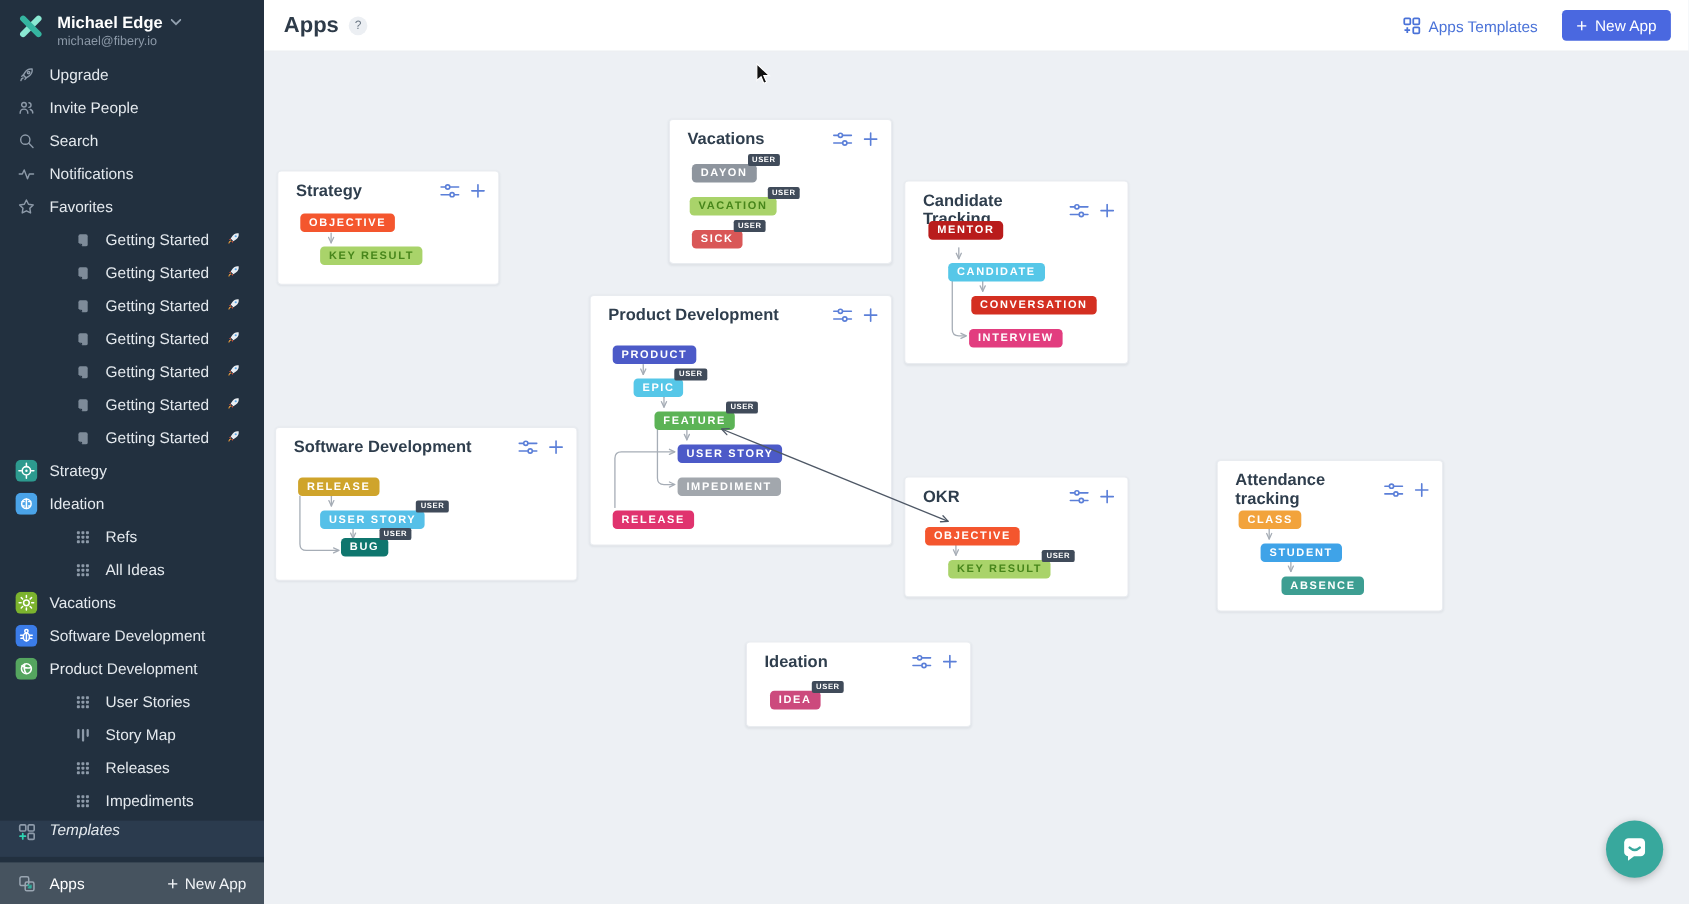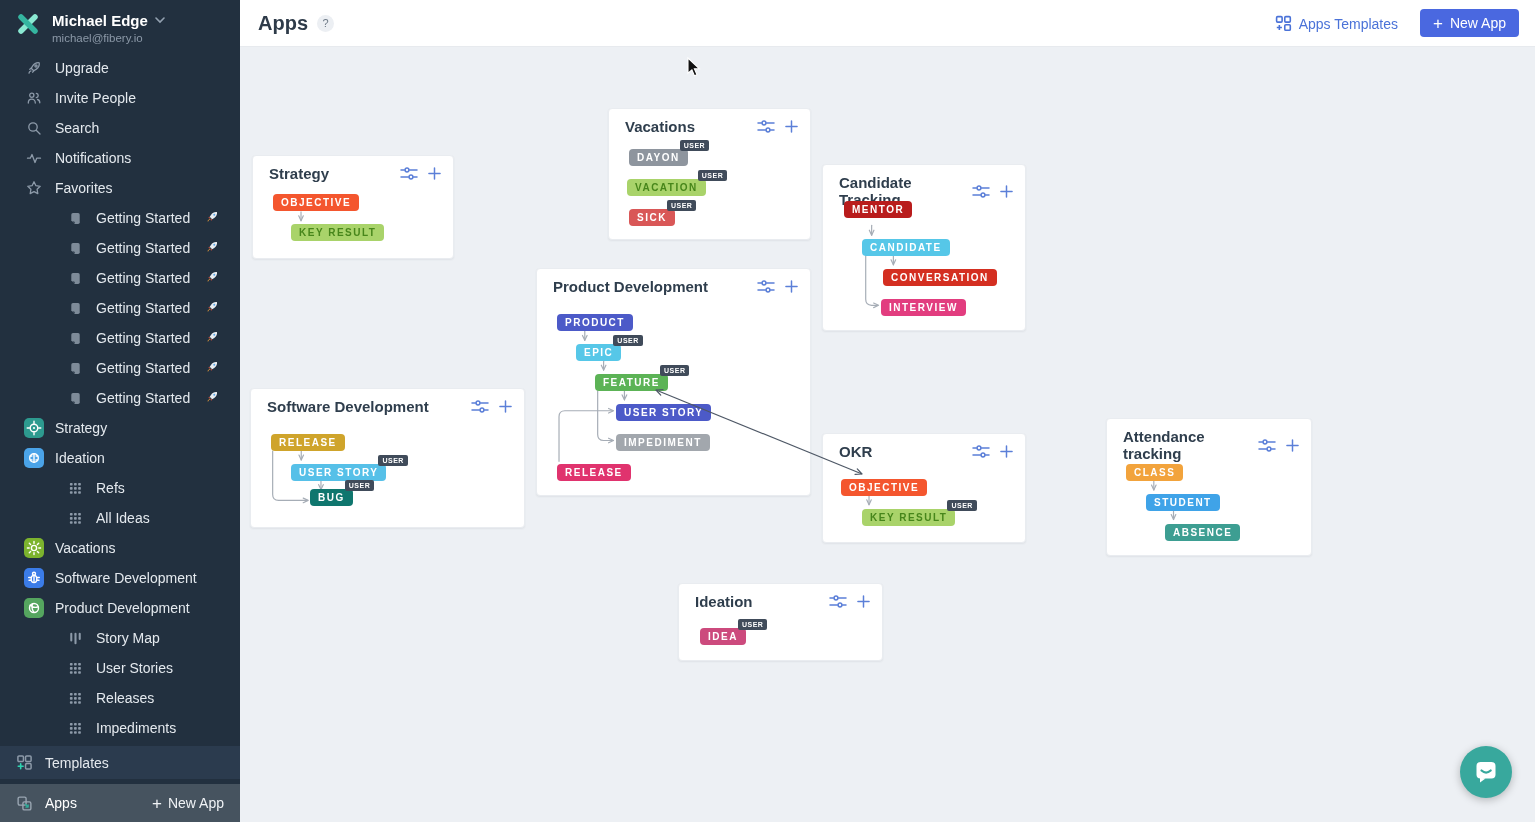--- a/index.html
+++ b/index.html
@@ -8,26 +8,26 @@
 
   
   .sidebar { position:absolute; left:0; top:0; width:240px; height:822px;
     background:#22303f; z-index:10; }
   .ws { display:flex; gap:10px; padding:10px 12px 8px 14px; align-items:flex-start; cursor:pointer;}
   .ws-name-row { display:flex; align-items:center; gap:7px; color:#fff;
     font-size:15px; font-weight:700; padding-top:2px;}
   .ws-email { color:#8c99a8; font-size:11.5px; margin-top:3px; }
   .nav { position:absolute; left:0; top:53px; right:0; }
   .nav-item { height:30px; display:flex; align-items:center; gap:11px;
-    padding-left:24px; font-size:14px; color:#e4e9ee; cursor:pointer; }
+    padding-left:14px; font-size:14px; color:#e4e9ee; cursor:pointer; }
   .nav-item.indent { padding-left:65px; }
   .s-icon { width:20px; height:20px; display:flex; align-items:center; justify-content:center; flex:0 0 20px;}
   .row-templates { position:absolute; left:0; right:0; top:746px; height:33px;
-    background:#2b3b4e; display:flex; align-items:center; gap:11px; padding-left:14px;
-    font-size:14px; color:#e4e9ee; cursor:pointer; }
+    background:#2b3b4e; display:flex; align-items:flex-start; gap:11px; padding-left:14px;
+    font-size:14px; color:#e4e9ee; cursor:pointer;font-style:italic; }
   .row-apps { position:absolute; left:0; right:0; bottom:0; height:38px;
     background:#46535f; display:flex; align-items:center; gap:11px; padding:0 16px 0 14px;
     font-size:14px; color:#fff; cursor:pointer; }
   .row-apps .grow { flex:1; }
   .side-new-app { color:#f0f3f6; font-size:14px; display:flex; align-items:center; gap:6px; }
   .plus-ch { font-size:17px; font-weight:400; line-height:1; }
 
   
   .topbar { position:absolute; left:240px; right:0; top:0; height:47px; background:#fff;
     border-bottom:1px solid #e7eaee; display:flex; align-items:center; padding:0 16px 0 18px; z-index:5;}
@@ -328,41 +328,41 @@
             <g fill="none" stroke="#fff" stroke-width="1.4" stroke-linecap="round">
               <circle cx="10" cy="10" r="4.5"></circle>
               <path d="M6 7.2c2.5 2 5.5 2.6 8 1.6M8.6 5.8c-1 2.8-.6 5.9 1.2 8.4"></path>
             </g>
           </svg>
         </span>
         <span>Product Development</span>
       </div>
       <div class="nav-item indent">
         <span class="s-icon">
-          <svg width="15" height="15" viewBox="0 0 16 16" fill="none" stroke="#8d9aa9" stroke-width="1.3" stroke-linecap="round" stroke-linejoin="round">
-            <path d="M3.5 3v7M8 3v10M12.5 3v5.5" stroke-width="2.2"></path>
-          </svg>
-        </span>
-        <span>Story Map</span>
-      </div>
-      <div class="nav-item indent">
-        <span class="s-icon">
           <svg width="15" height="15" viewBox="0 0 16 16">
             <rect x="2" y="2" width="2.9" height="2.9" rx="0.8" fill="#8d9aa9"></rect>
             <rect x="6.4" y="2" width="2.9" height="2.9" rx="0.8" fill="#8d9aa9"></rect>
             <rect x="10.8" y="2" width="2.9" height="2.9" rx="0.8" fill="#8d9aa9"></rect>
             <rect x="2" y="6.4" width="2.9" height="2.9" rx="0.8" fill="#8d9aa9"></rect>
             <rect x="6.4" y="6.4" width="2.9" height="2.9" rx="0.8" fill="#8d9aa9"></rect>
             <rect x="10.8" y="6.4" width="2.9" height="2.9" rx="0.8" fill="#8d9aa9"></rect>
             <rect x="2" y="10.8" width="2.9" height="2.9" rx="0.8" fill="#8d9aa9"></rect>
             <rect x="6.4" y="10.8" width="2.9" height="2.9" rx="0.8" fill="#8d9aa9"></rect>
             <rect x="10.8" y="10.8" width="2.9" height="2.9" rx="0.8" fill="#8d9aa9"></rect>
           </svg>
         </span>
         <span>User Stories</span>
+      </div>
+      <div class="nav-item indent">
+        <span class="s-icon">
+          <svg width="15" height="15" viewBox="0 0 16 16" fill="none" stroke="#8d9aa9" stroke-width="1.3" stroke-linecap="round" stroke-linejoin="round">
+            <path d="M3.5 3v7M8 3v10M12.5 3v5.5" stroke-width="2.2"></path>
+          </svg>
+        </span>
+        <span>Story Map</span>
       </div>
       <div class="nav-item indent">
         <span class="s-icon">
           <svg width="15" height="15" viewBox="0 0 16 16">
             <rect x="2" y="2" width="2.9" height="2.9" rx="0.8" fill="#8d9aa9"></rect>
             <rect x="6.4" y="2" width="2.9" height="2.9" rx="0.8" fill="#8d9aa9"></rect>
             <rect x="10.8" y="2" width="2.9" height="2.9" rx="0.8" fill="#8d9aa9"></rect>
             <rect x="2" y="6.4" width="2.9" height="2.9" rx="0.8" fill="#8d9aa9"></rect>
             <rect x="6.4" y="6.4" width="2.9" height="2.9" rx="0.8" fill="#8d9aa9"></rect>
             <rect x="10.8" y="6.4" width="2.9" height="2.9" rx="0.8" fill="#8d9aa9"></rect>

